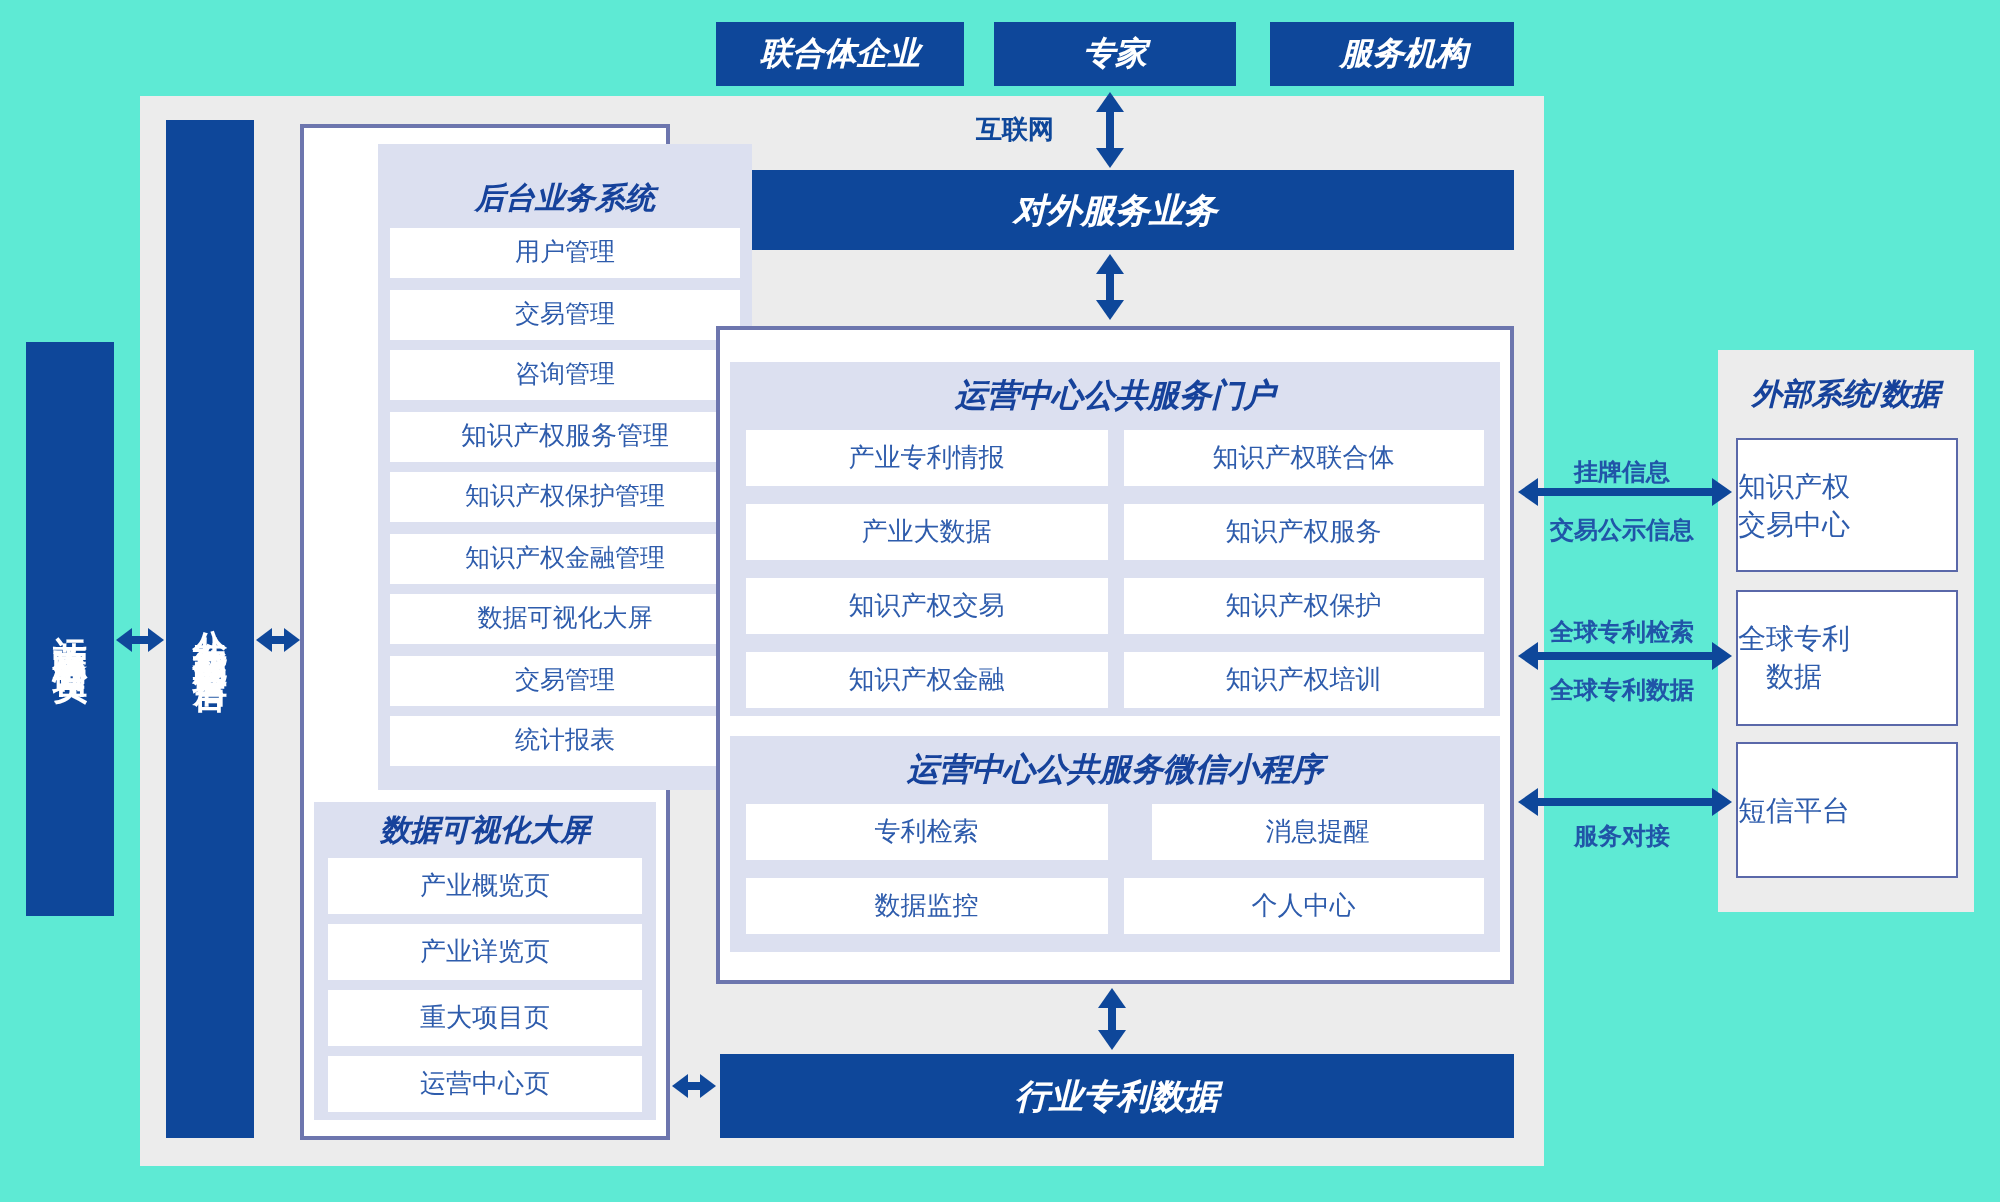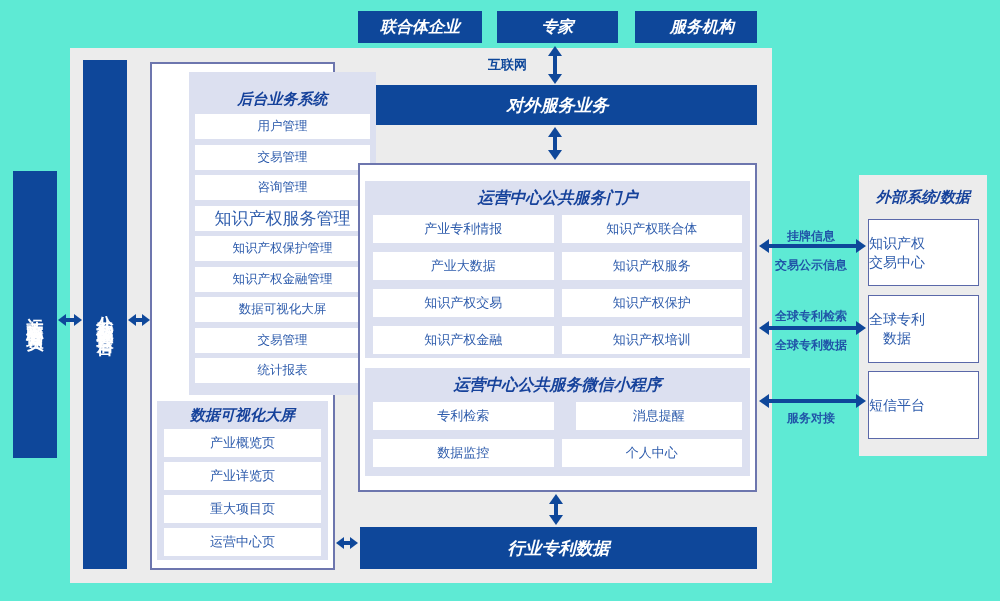--- a/index.html
+++ b/index.html
@@ -78,21 +78,21 @@
   <div class="harrow sm" style="left:66px;top:318px;width:8px;"></div>
   <div class="harrow sm" style="left:136px;top:318px;width:6px;"></div>
 
   <div class="container" style="left:150px;top:62px;width:185px;height:508px;"></div>
 
   <div class="lav col-list" style="left:157px;top:72px;width:187px;height:323px;padding:12px 6px;margin-left:32px;">
     <div class="sec-title" style="font-size:15px;margin:6px 0 5px;">后台业务系统</div>
     <div class="witem" style="height:27px;font-size:12.5px;margin-bottom:5.5px;">用户管理</div>
     <div class="witem" style="height:27px;font-size:12.5px;margin-bottom:5.5px;">交易管理</div>
     <div class="witem" style="height:27px;font-size:12.5px;margin-bottom:5.5px;">咨询管理</div>
-    <div class="witem" style="height:27px;font-size:17px;margin-bottom:5.5px;">知识产权服务管理</div>
+    <div class="witem" style="height:27px;font-size:13px;margin-bottom:5.5px;">知识产权服务管理</div>
     <div class="witem" style="height:27px;font-size:12.5px;margin-bottom:5.5px;">知识产权保护管理</div>
     <div class="witem" style="height:27px;font-size:12.5px;margin-bottom:5.5px;">知识产权金融管理</div>
     <div class="witem" style="height:27px;font-size:12.5px;margin-bottom:5.5px;">数据可视化大屏</div>
     <div class="witem" style="height:27px;font-size:12.5px;margin-bottom:5.5px;">交易管理</div>
     <div class="witem" style="height:27px;font-size:12.5px;">统计报表</div>
   </div>
 
   <div class="lav col-list" style="left:157px;top:401px;width:171px;height:159px;padding:0 7px;">
     <div class="sec-title" style="font-size:15px;margin:5px 0 4px;">数据可视化大屏</div>
     <div class="witem" style="height:28px;font-size:13px;margin-bottom:5px;">产业概览页</div>

